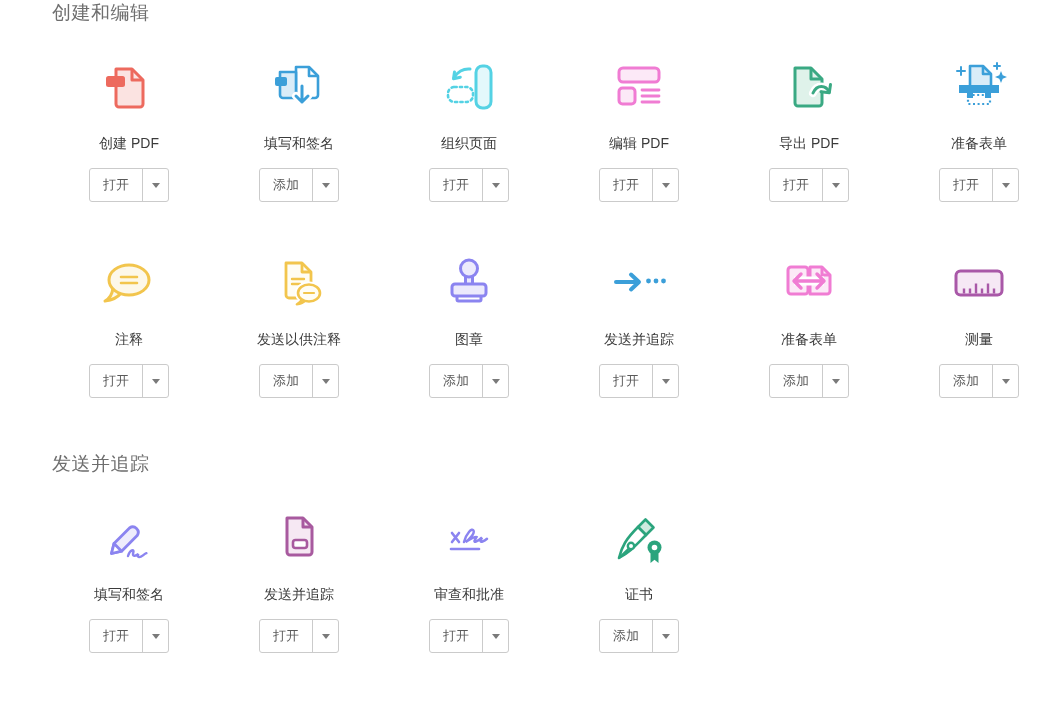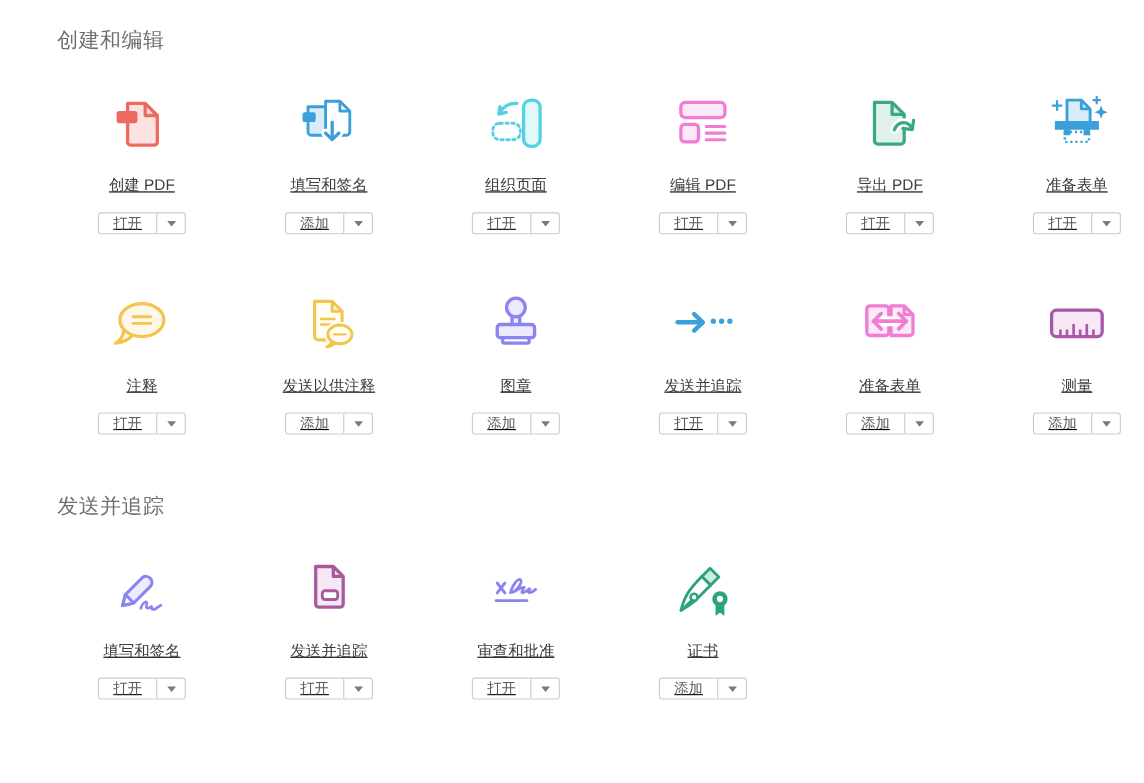--- a/index.html
+++ b/index.html
@@ -1,39 +1,39 @@
 <!DOCTYPE html>
 <html><head>
 <meta charset="utf-8">
 <style>
   html,body{margin:0;padding:0;}
   body{
     width:1040px;height:712px;background:#ffffff;overflow:hidden;
     font-family:"Liberation Sans", sans-serif;
   }
-  .page{padding-top:25px;}
+  .page{}
   .section{margin-bottom:53px;}
   .section-title{
     margin:0 0 0 52px;font-size:19px;line-height:26px;
     color:#6E6E6E;font-weight:400;letter-spacing:0.5px;
   }
   .tools{
     display:grid;grid-template-columns:repeat(6,170px);
     margin-left:44px;margin-top:33px;
   }
-  .card{display:flex;flex-direction:column;align-items:center;text-decoration:underline;}
+  .card{display:flex;flex-direction:column;align-items:center;}
   .icon{width:56px;height:56px;}
   .icon svg{display:block;}
   .label{
     margin-top:20px;font-size:14px;line-height:17px;color:#3B3B3B;
     white-space:nowrap;
   }
   .split{
     margin-top:16px;display:inline-flex;align-items:stretch;
-    height:20px;box-sizing:border-box;
+    height:34px;box-sizing:border-box;
     border:1px solid #CBCBCB;border-radius:3px;background:#fff;
   }
   .btn-main{
     width:52px;display:flex;align-items:center;justify-content:center;
     font-size:13px;color:#5A5A5A;border-right:1px solid #CBCBCB;cursor:pointer;
   }
   .btn-arrow{
     width:25px;display:flex;align-items:center;justify-content:center;cursor:pointer;
   }
   .tri{

